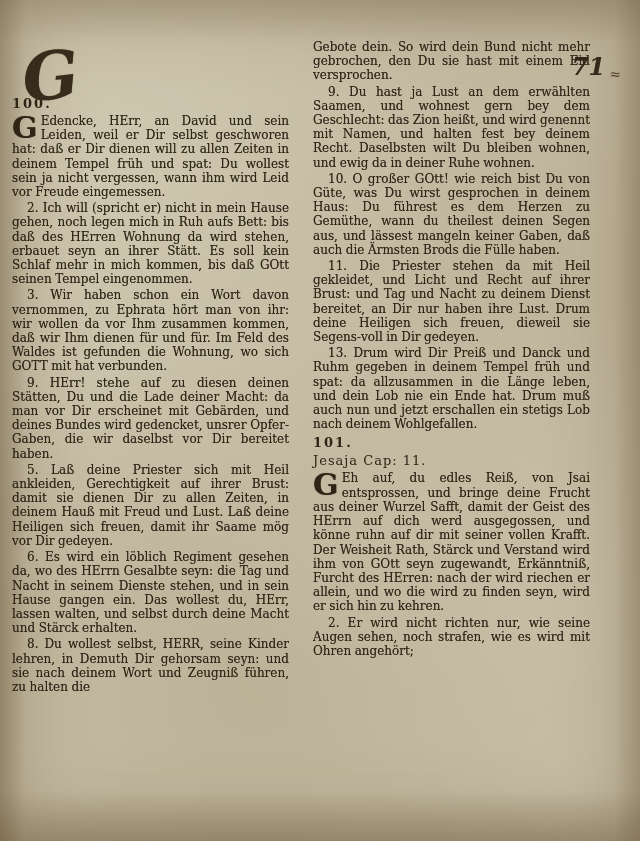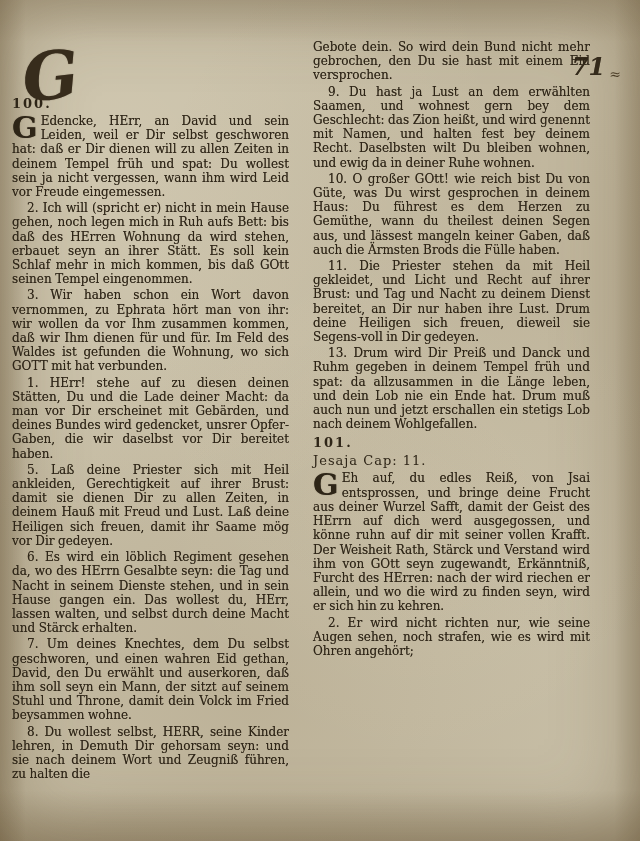--- a/index.html
+++ b/index.html
@@ -85,24 +85,23 @@
   <div class="cols">
 
     <div class="col col-left">
       <div class="big-g">G</div>
       <div class="psalm-no">100.</div>
 
       <p class="verse first"><span class="dropcap">G</span><span>Edencke, HErr, an David und sein Leiden, weil er Dir selbst geschworen hat: daß er Dir dienen will zu allen Zeiten in deinem Tempel früh und spat: Du wollest sein ja nicht vergessen, wann ihm wird Leid vor Freude eingemessen.</span></p>
 
       <p class="verse">2. Ich will (spricht er) nicht in mein Hause gehen, noch legen mich in Ruh aufs Bett: bis daß des HErren Wohnung da wird stehen, erbauet seyn an ihrer Stätt. Es soll kein Schlaf mehr in mich kommen, bis daß GOtt seinen Tempel eingenommen.</p>
       <p class="verse">3. Wir haben schon ein Wort davon vernommen, zu Ephrata hört man von ihr: wir wollen da vor Ihm zusammen kommen, daß wir Ihm dienen für und für. Im Feld des Waldes ist gefunden die Wohnung, wo sich GOTT mit hat verbunden.</p>
-      <p class="verse">1. HErr! stehe auf zu diesen deinen Stätten, Du und die Lade deiner Macht: da man vor Dir erscheinet mit Gebärden, und deines Bundes wird gedencket, unsrer Opfer-Gaben, die wir daselbst vor Dir bereitet haben.</p>
+      <p class="verse">9. HErr! stehe auf zu diesen deinen Stätten, Du und die Lade deiner Macht: da man vor Dir erscheinet mit Gebärden, und deines Bundes wird gedencket, unsrer Opfer-Gaben, die wir daselbst vor Dir bereitet haben.</p>
       <p class="verse">5. Laß deine Priester sich mit Heil ankleiden, Gerechtigkeit auf ihrer Brust: damit sie dienen Dir zu allen Zeiten, in deinem Hauß mit Freud und Lust. Laß deine Heiligen sich freuen, damit ihr Saame mög vor Dir gedeyen.</p>
       <p class="verse">6. Es wird ein löblich Regiment gesehen da, wo des HErrn Gesalbte seyn: die Tag und Nacht in seinem Dienste stehen, und in sein Hause gangen ein. Das wollest du, HErr, lassen walten, und selbst durch deine Macht und Stärck erhalten.</p>
-      <p class="verse">7. Um deines Knechtes, dem Du selbst geschworen, und einen wahren Eid gethan, David, den Du erwählt und auserkoren, daß ihm soll seyn ein Mann, der sitzt auf seinem Stuhl und Throne, damit dein Volck im Fried beysammen wohne.</p>
       <p class="verse">8. Du wollest selbst, HERR, seine Kinder lehren, in Demuth Dir gehorsam seyn: und sie nach deinem Wort und Zeugniß führen, zu halten die</p>
     </div>
 
     <div class="col col-right">
       <p class="verse cont">Gebote dein. So wird dein Bund nicht mehr gebrochen, den Du sie hast mit einem Eid versprochen.</p>
 
       <p class="verse">9. Du hast ja Lust an dem erwählten Saamen, und wohnest gern bey dem Geschlecht: das Zion heißt, und wird genennt mit Namen, und halten fest bey deinem Recht. Daselbsten wilt Du bleiben wohnen, und ewig da in deiner Ruhe wohnen.</p>
       <p class="verse">10. O großer GOtt! wie reich bist Du von Güte, was Du wirst gesprochen in deinem Haus: Du führest es dem Herzen zu Gemüthe, wann du theilest deinen Segen aus, und lässest mangeln keiner Gaben, daß auch die Ärmsten Brods die Fülle haben.</p>
       <p class="verse">11. Die Priester stehen da mit Heil gekleidet, und Licht und Recht auf ihrer Brust: und Tag und Nacht zu deinem Dienst bereitet, an Dir nur haben ihre Lust. Drum deine Heiligen sich freuen, dieweil sie Segens-voll in Dir gedeyen.</p>
       <p class="verse">13. Drum wird Dir Preiß und Danck und Ruhm gegeben in deinem Tempel früh und spat: da allzusammen in die Länge leben, und dein Lob nie ein Ende hat. Drum muß auch nun und jetzt erschallen ein stetigs Lob nach deinem Wohlgefallen.</p>

